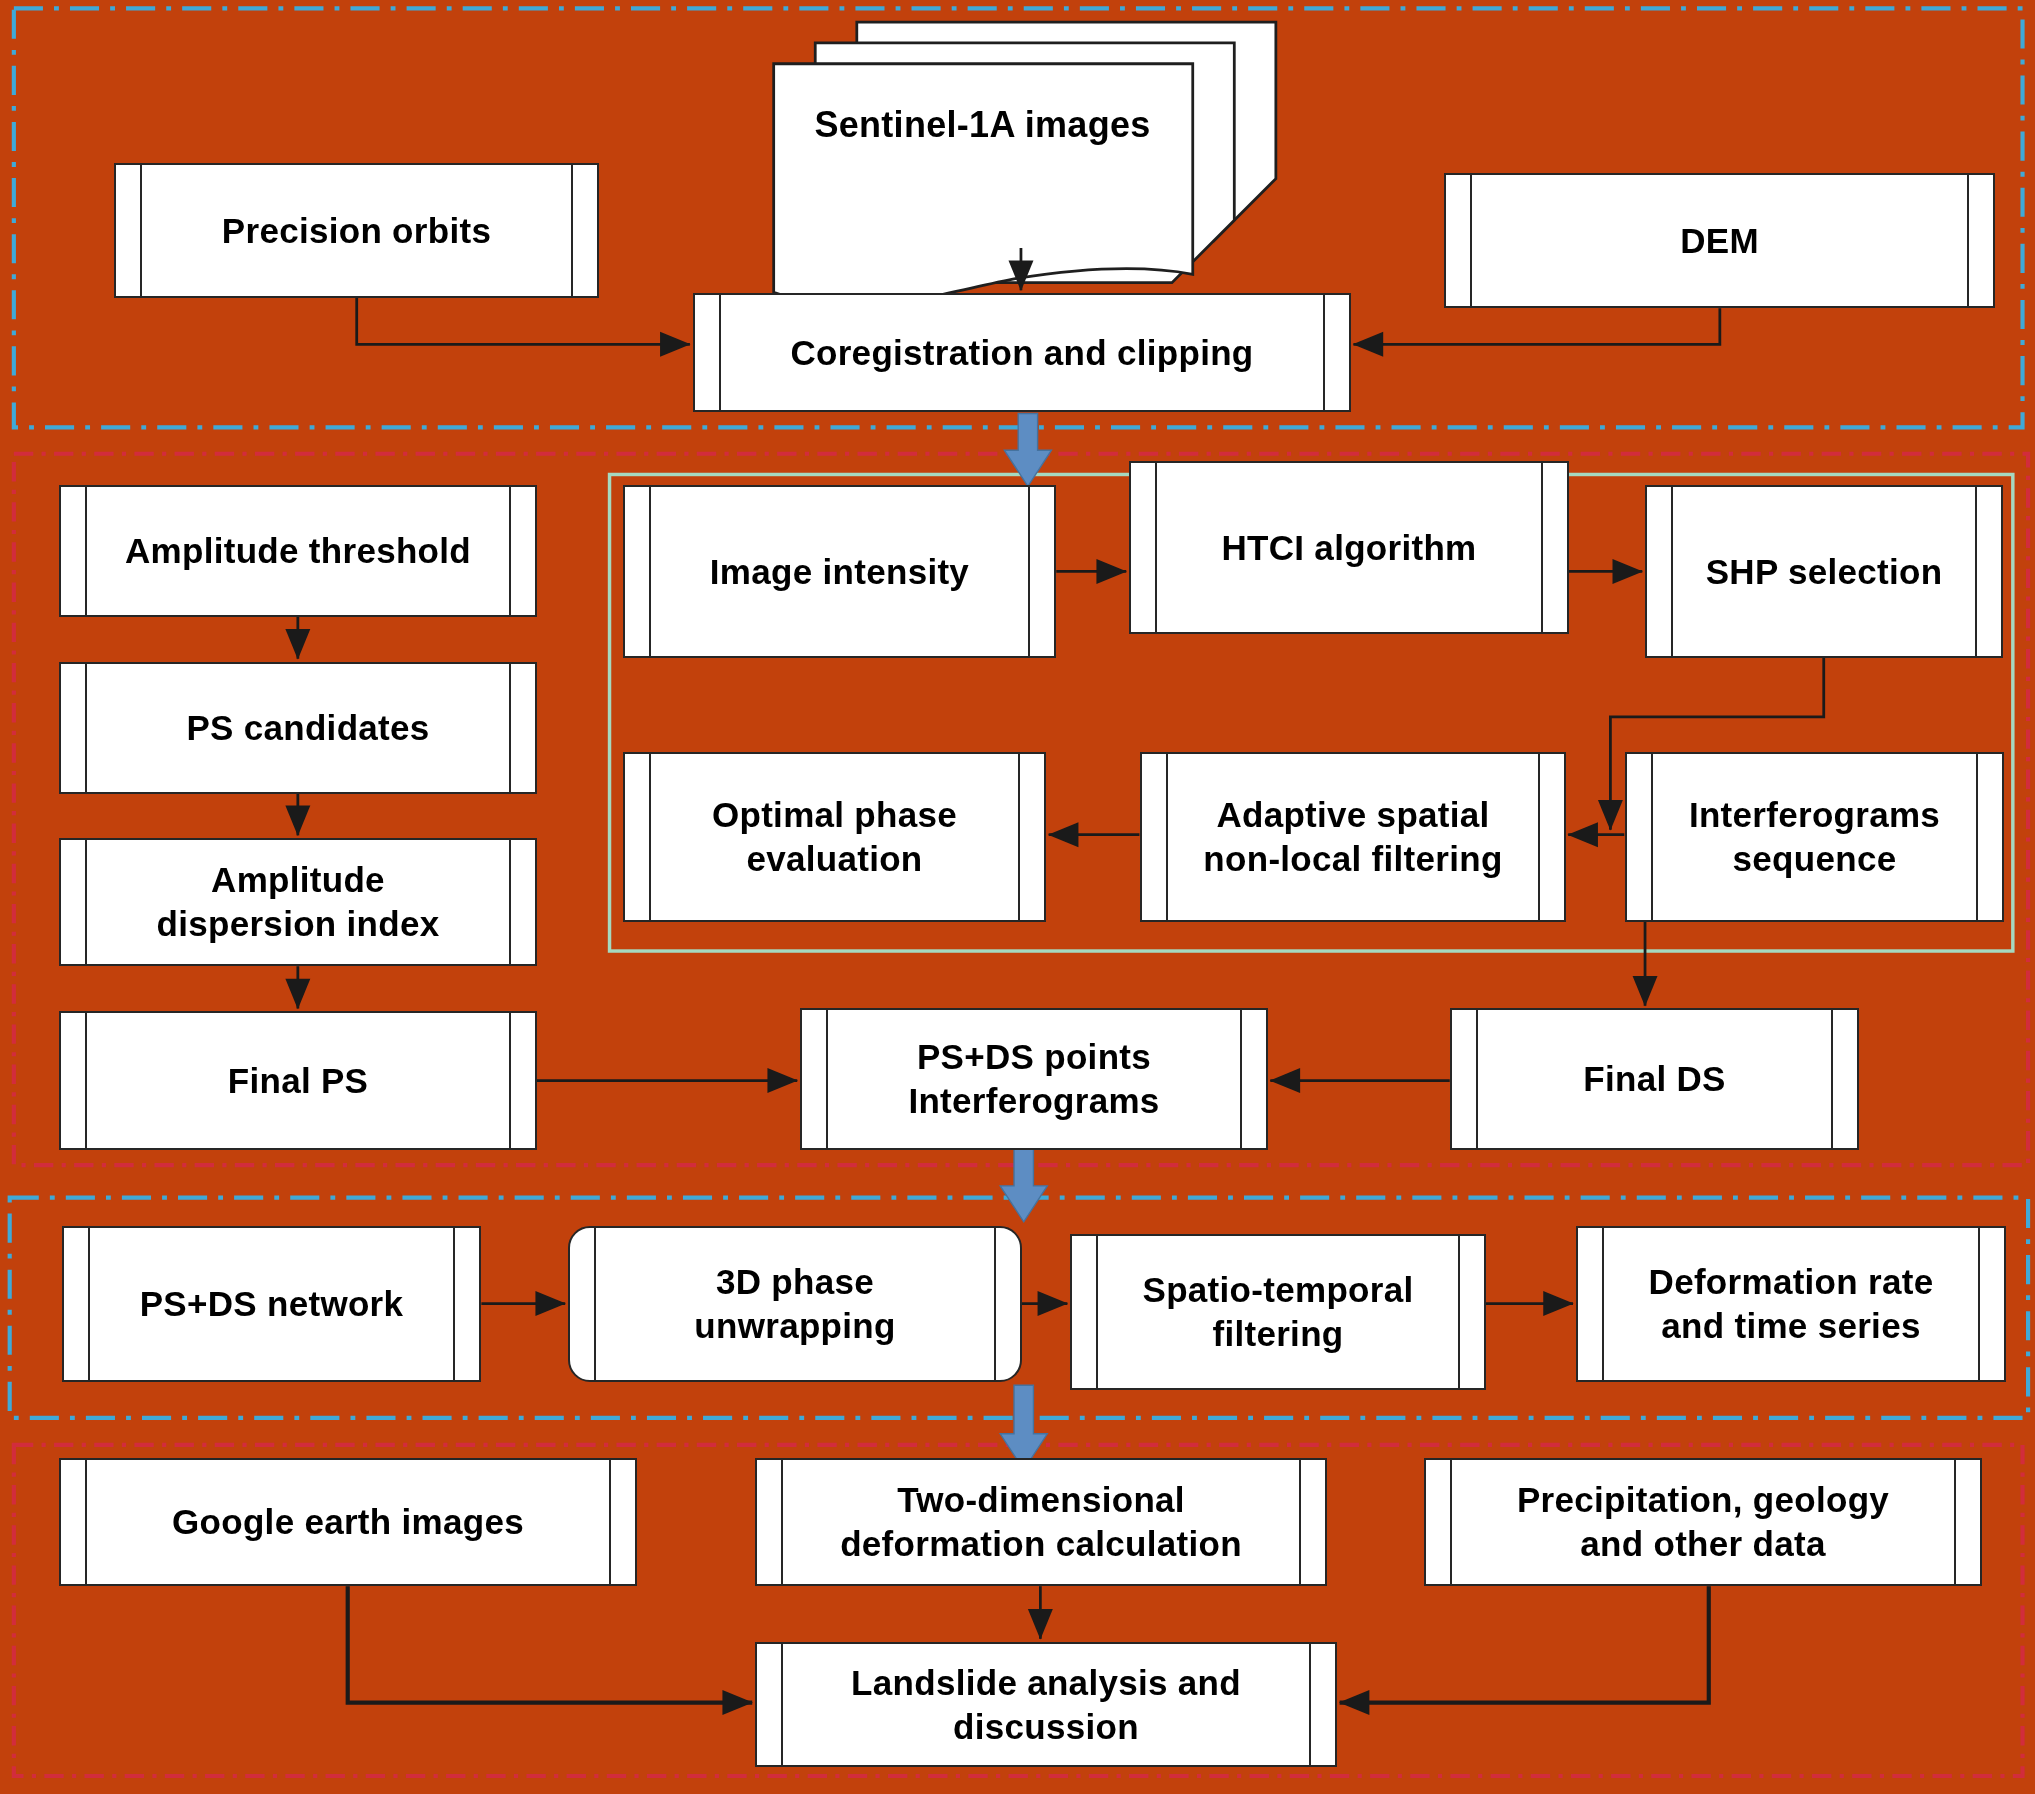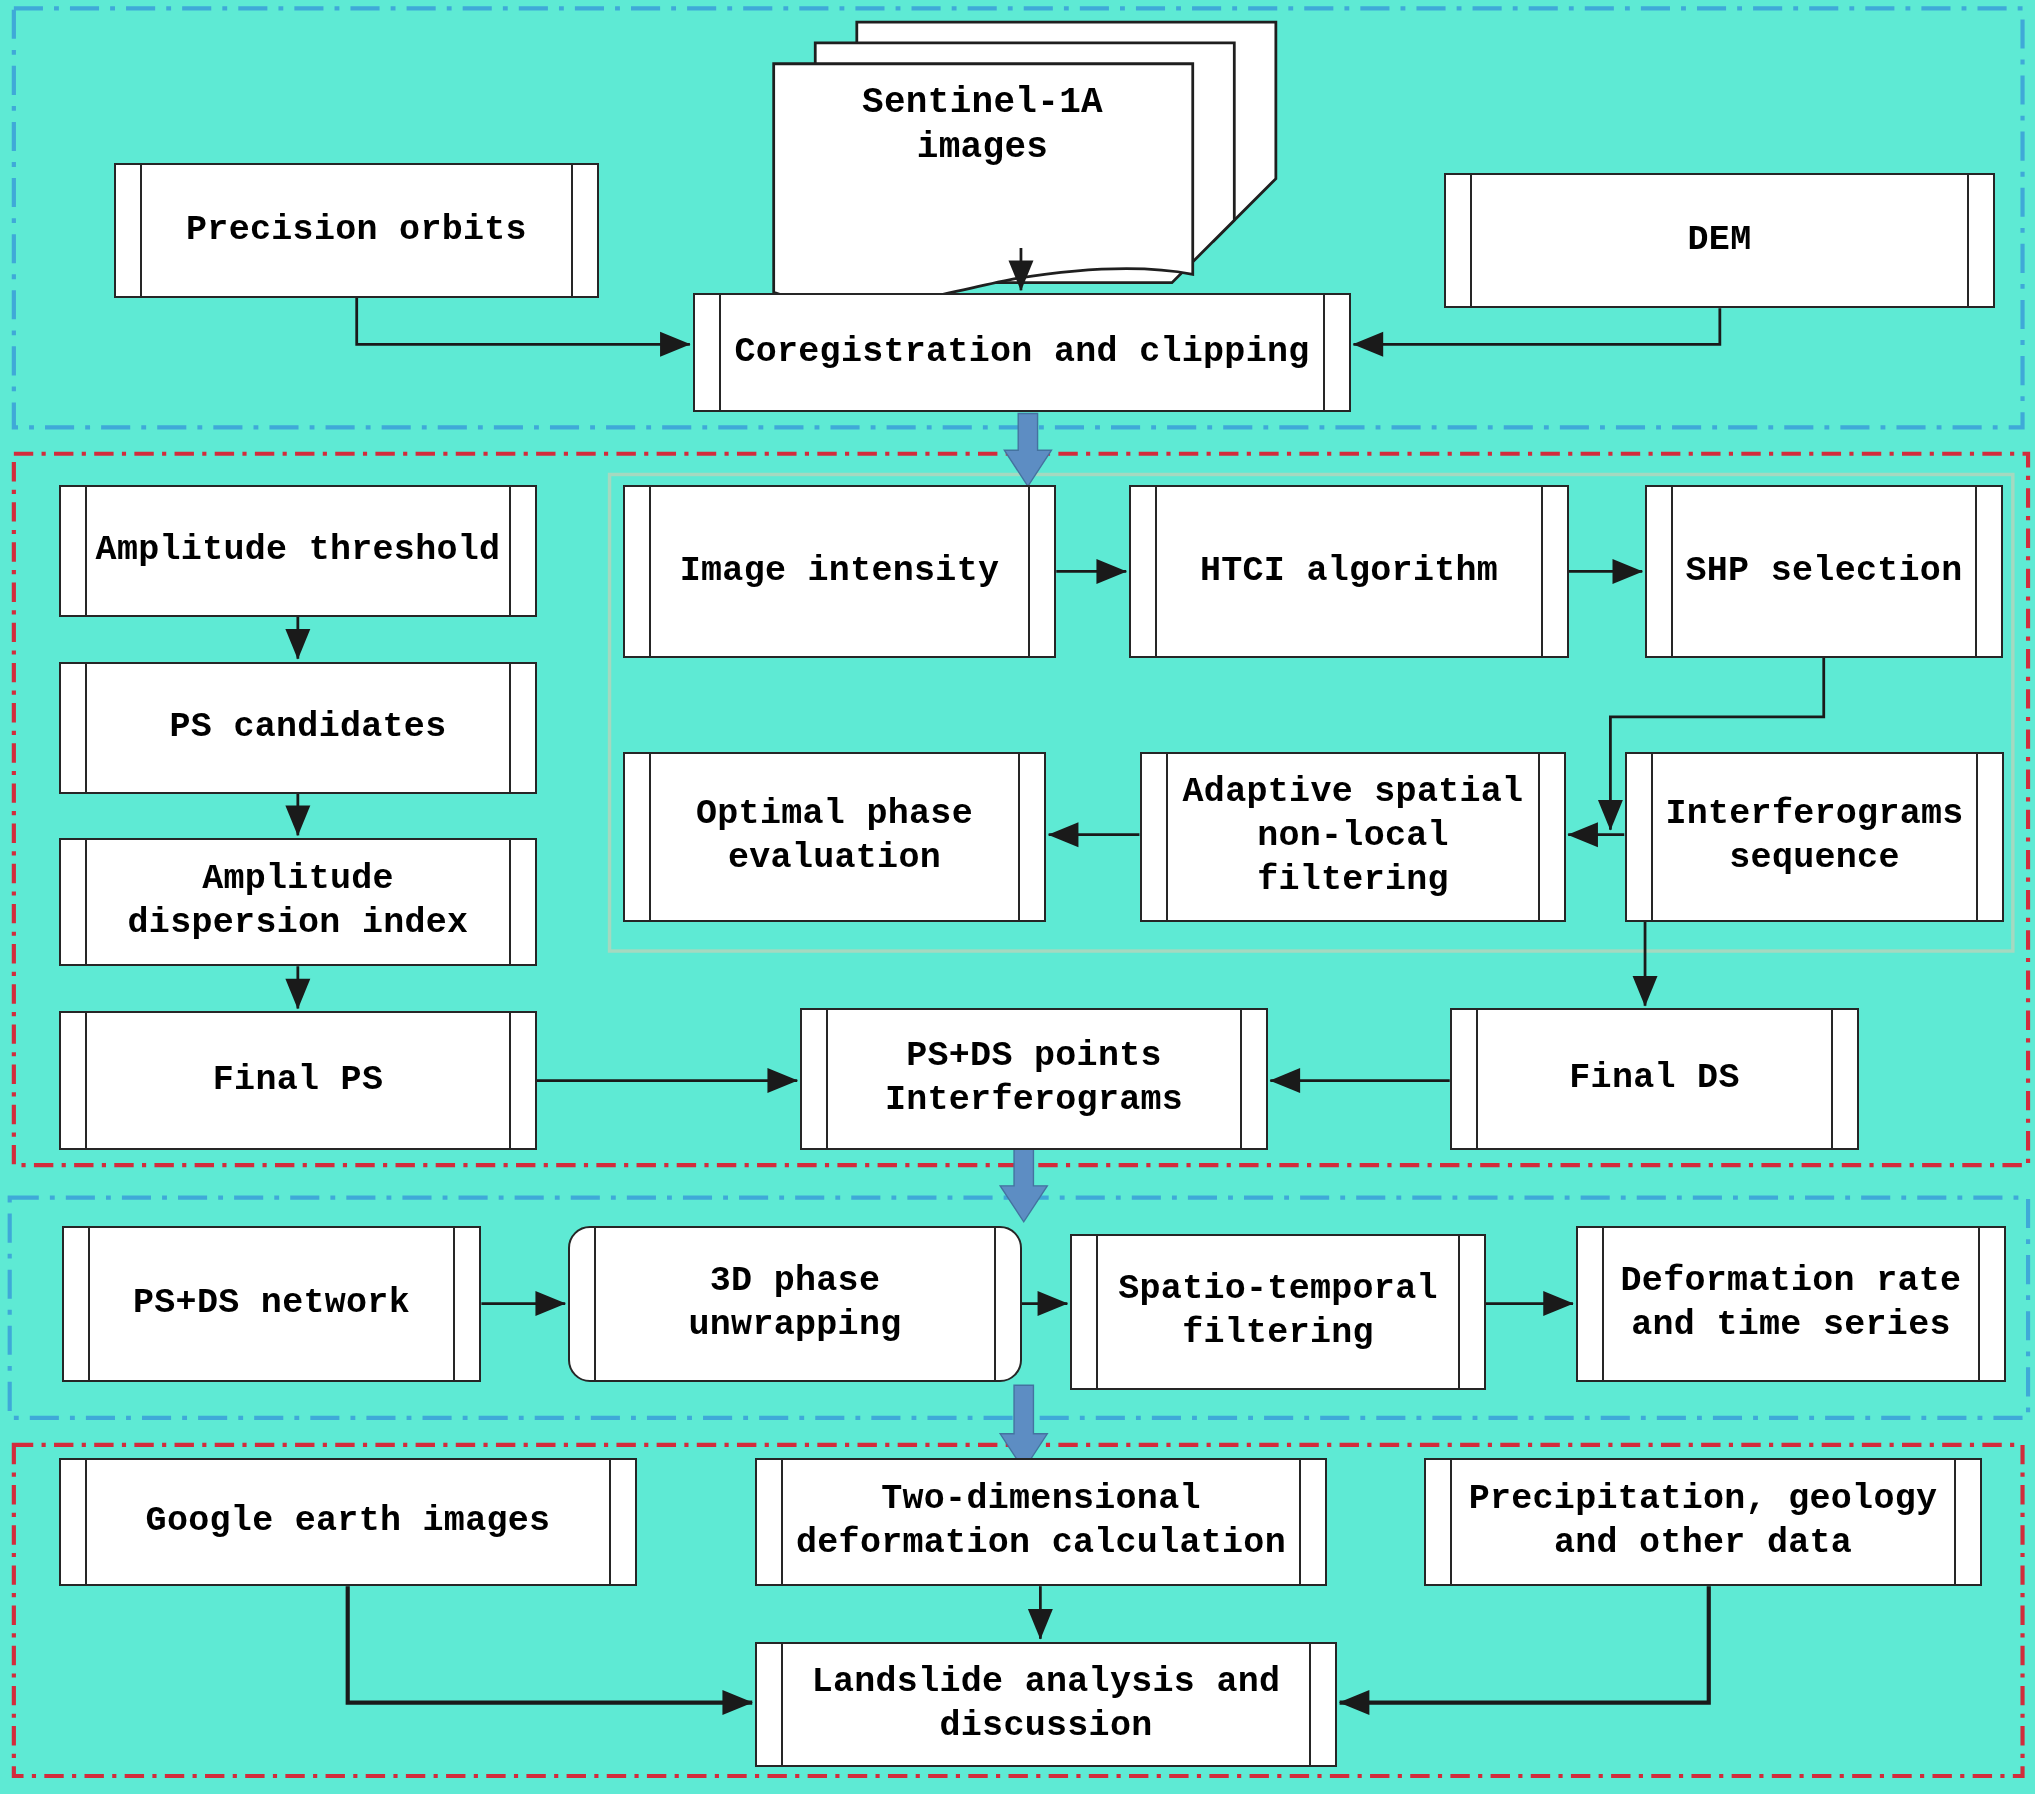--- a/index.html
+++ b/index.html
@@ -1,17 +1,17 @@
 <!DOCTYPE html>
 <html style="font-size:11px"><head>
 <meta charset="utf-8">
 <style>
   html,body{margin:0;padding:0;background:#ffffff;}
-  .canvas{position:relative;width:2035px;height:1794px;background:#5eead4;overflow:hidden;
-          font-family:Liberation Mono, monospace;}
+  .canvas{position:relative;width:2035px;height:1794px;background:#c2410c;overflow:hidden;
+          font-family:Liberation Sans, sans-serif;}
   svg.layer{position:absolute;left:0;top:0;z-index:1;}
   .section-border{fill:none;stroke-width:6;}
   .section-blue{stroke:#3fa9d8;stroke-dasharray:42 16 7 16;}
   .section-red{stroke:#d22c3c;stroke-dasharray:28 12 6 12;}
   .green-box{fill:none;stroke:#a5d9c0;stroke-width:5;}
   .page{fill:#ffffff;stroke:#1f1f1f;stroke-width:4;}
   .conn{fill:none;stroke:#1a1a1a;stroke-width:4;}
   .conn.thick{stroke-width:6;}
   .flow-arrow{fill:#5d8dc3;stroke:#44729f;stroke-width:2;}
   .node{position:absolute;background:#ffffff;border:2.8px solid #262626;box-sizing:border-box;
@@ -96,21 +96,21 @@
       <div class="node" style="left: 59px; top: 838px; width: 478px; height: 128px; text-align: center;">
         <span class="lbl">Amplitude
 dispersion index</span>
       </div>
       <div class="node" style="left: 59px; top: 1011px; width: 478px; height: 139px;">
         <span class="lbl">Final PS</span>
       </div>
       <div class="node" style="left: 623px; top: 485px; width: 433px; height: 173px;">
         <span class="lbl">Image intensity</span>
       </div>
-      <div class="node" style="left: 1129px; top: 485px; width: 440px; height: 173px;">
+      <div class="node" style="left: 1129px; top: 461px; width: 440px; height: 173px;">
         <span class="lbl">HTCI algorithm</span>
       </div>
       <div class="node" style="left: 1645px; top: 485px; width: 358px; height: 173px;">
         <span class="lbl">SHP selection</span>
       </div>
       <div class="node" style="left: 623px; top: 752px; width: 423px; height: 170px;">
         <span class="lbl">Optimal phase
 evaluation</span>
       </div>
       <div class="node" style="left: 1140px; top: 752px; width: 426px; height: 170px;">

